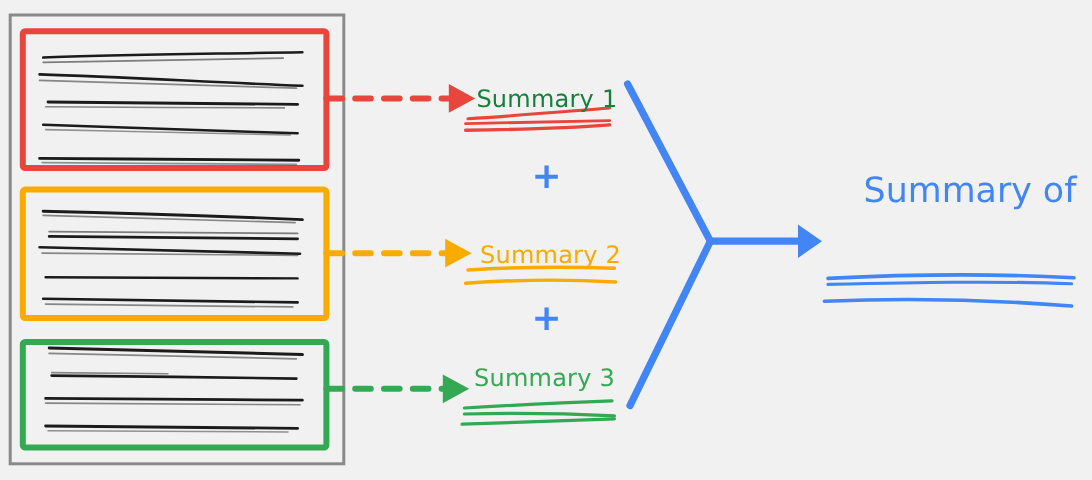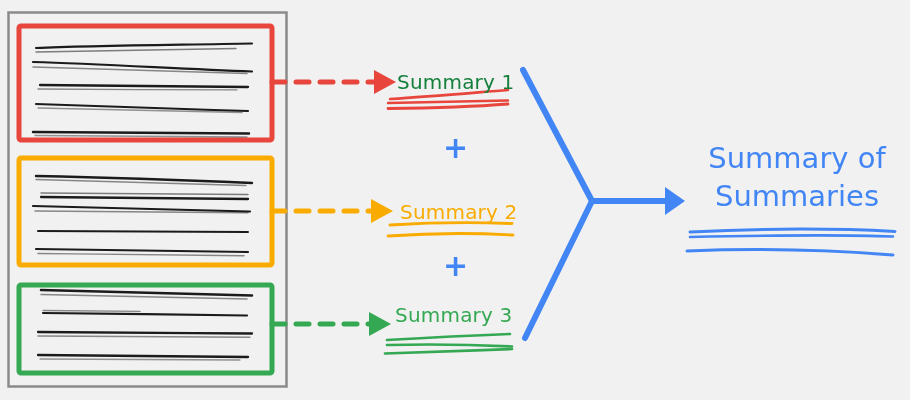--- a/index.html
+++ b/index.html
@@ -33,21 +33,21 @@
   }
   #sum1-label { left: 397px; top: 58px; color: #15803d; margin-top: 12px; }
   #sum2-label { left: 400px; top: 200px; color: #f9ab00; }
   #sum3-label { left: 395px; top: 303px; color: #34a853; text-align: right; }
   #sos-title {
     left: 697px;
     top: 139px;
     color: #4285f4;
     font-size: 29px;
     line-height: 38px;
-    text-align: center;
+    text-align: right;
     width: 200px;
     white-space: normal;
   }
   #sos-title .line { display: block; }
   .plus {
     position: absolute;
     color: #4285f4;
     font-size: 30px;
     font-weight: 700;
     line-height: 1;
@@ -153,14 +153,13 @@
 
 <div class="label sum-label" id="sum1-label">Summary 1</div>
 <div class="label sum-label" id="sum2-label">Summary 2</div>
 <div class="label sum-label" id="sum3-label">Summary 3</div>
 
 <div class="plus" id="plus-1">+</div>
 <div class="plus" id="plus-2">+</div>
 
 <div class="label" id="sos-title">
   <span class="line">Summary of</span>
-  <span class="line">Summaries</span>
 </div>
 
 </body></html>

